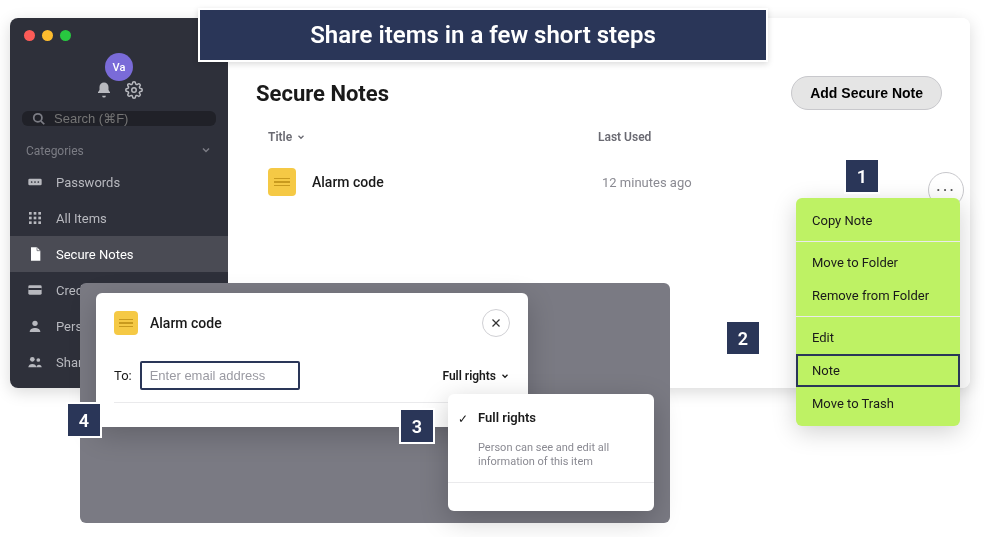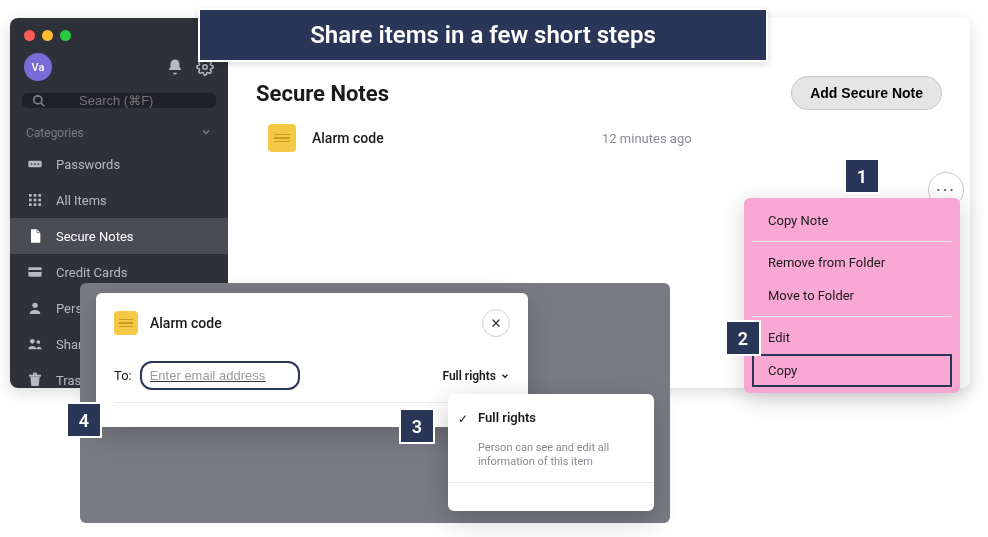--- a/index.html
+++ b/index.html
@@ -9,61 +9,61 @@
   .banner { position: absolute; top: 8px; left: 198px; width: 570px; height: 54px; background: #2a3658; color: #fff; display: flex; align-items: center; justify-content: center; font-size: 24px; font-weight: 600; z-index: 50; border: 2px solid #fff; box-shadow: 0 2px 6px rgba(0,0,0,.15);}
   
   
   .window { position: absolute; top: 18px; left: 10px; width: 960px; height: 370px; background: #fff; border-radius: 8px; box-shadow: 0 4px 16px rgba(0,0,0,.15); overflow: hidden; display: flex; z-index: 10;}
   
   
   .sidebar { width: 218px; background: #2e303a; color: #b8b9bf; display: flex; flex-direction: column; font-size: 13px; }
   .traffic { display: flex; gap: 7px; padding: 12px 14px 8px; }
   .dot { width: 11px; height: 11px; border-radius: 50%; }
   .dot.r{background:#fc5b57;} .dot.y{background:#fdbc2e;} .dot.g{background:#28c840;}
-  .top-row { display: flex; align-items: center; padding: 4px 14px 10px; justify-content: space-between;}
+  .top-row { display: flex; align-items: center; padding: 4px 14px 10px; justify-content: space-between; flex-direction: column;}
   .avatar { width: 28px; height: 28px; border-radius: 50%; background: #7a6bd8; color:#fff; font-size:11px; display:flex; align-items:center; justify-content:center; font-weight:500;}
   .top-icons { display:flex; gap:12px; align-items:center; color:#b8b9bf;}
   .search-box { margin: 2px 12px 12px; background:#202128; border-radius: 6px; height: 32px; display:flex; align-items:center; padding: 0 10px; gap:8px; color:#7b7c84;}
-  .search-box input { background:transparent; border:none; outline:none; color:#b8b9bf; font-size:13px; flex:1;margin-left:25px;}
+  .search-box input { background:transparent; border:none; outline:none; color:#b8b9bf; font-size:13px; flex:1;}
   .cat-head { display:flex; justify-content:space-between; align-items:flex-start; padding: 6px 16px; font-size:12px; color:#7b7c84;}
   .nav-item { display:flex; align-items:center; gap:12px; padding: 9px 16px; color:#b8b9bf; cursor:pointer; }
   .nav-item.active { background:#4a4b54; color:#fff; }
   .nav-icon { width:18px; height:18px; display:flex; align-items:center; justify-content:center; flex-shrink:0;}
   
   
   .main { flex:1; background:#fff; padding: 30px 28px 0 28px; position:relative;}
   .main-head { display:flex; justify-content:space-between; align-items:center; margin-top:28px;}
   .page-title { font-size:22px; font-weight:700; color:#1a1a1a;}
   .add-btn { border:1px solid #c8c8cc; border-radius:20px; padding: 8px 18px; font-size:14px; font-weight:600; background:#e5e5e5; cursor:pointer;}
   .col-head { display:flex; padding: 20px 12px 10px; font-size:12px; color:#6a6a72; font-weight:600;}
   .col-head .t { width:330px; display:flex; align-items:center; gap:4px;}
   .row { display:flex; align-items:center; padding: 14px 12px; border-radius:6px; background:#fff;}
   .note-icon { width:28px; height:28px; background:#f5c945; border-radius:4px; display:flex; flex-direction:column; justify-content:center; gap:2px; padding:6px; margin-right:16px; flex-shrink:0;}
   .note-icon span{height:1.5px; background:#c89a1e;}
   .row .title { width:290px; font-size:14px; color:#1a1a1a; font-weight:500;}
   .row .last { font-size:13px; color:#8a8a92;}
   .more-btn { position:absolute; width:36px; height:36px; border:1px solid #c8c8cc; border-radius:50%; display:flex; align-items:center; justify-content:center; cursor:pointer; background:#fff; font-size:18px; color:#555; letter-spacing:2px; right:6px; top:154px;}
   
   
-  .context { position:absolute; right:28px; top:198px; width:216px; background:#f9a8d4; border-radius:6px; box-shadow:0 6px 24px rgba(0,0,0,.18); padding: 6px 8px; z-index:40;}
+  .context { position:absolute; right:28px; top:198px; width:164px; background:#bef264; border-radius:6px; box-shadow:0 6px 24px rgba(0,0,0,.18); padding: 6px 0; z-index:40;}
   .ctx-item { padding: 9px 16px; font-size:13px; color:#1a1a1a; cursor:pointer;}
   .ctx-div { height:1px; background:#eaeaec; margin:4px 0;}
   .ctx-hi { outline:2px solid #2a3658; outline-offset:-2px;}
   
   
   .gray-area { position:absolute; left:80px; top:283px; width:590px; height:240px; background:#7a7a83; border-radius:6px; z-index:20;}
   .dialog { position:absolute; left:96px; top:293px; width:432px; background:#fff; border-radius:6px; box-shadow:0 8px 28px rgba(0,0,0,.2); padding: 16px 18px 24px; z-index:30;}
   .dlg-head { display:flex; align-items:center; justify-content:space-between;}
   .dlg-head-left { display:flex; align-items:center; gap:12px;}
   .dlg-title { font-size:14px; color:#1a1a1a; font-weight:500;}
   .close-btn { width:28px; height:28px; border-radius:50%; border:1px solid #d0d0d4; display:flex; align-items:center; justify-content:center; cursor:pointer; color:#333; background:#fff;}
   .to-row { display:flex; align-items:center; gap:10px; margin-top:24px; justify-content:space-between;}
   .to-left { display:flex; align-items:center; gap:8px;}
   .to-label { font-size:13px; color:#1a1a1a;}
-  .to-input { width:160px; border:2px solid #2a3658; border-radius:12px; padding:5px 8px; font-size:13px; color:#333; outline:none;text-decoration:underline;}
+  .to-input { width:160px; border:2px solid #2a3658; border-radius:2px; padding:5px 8px; font-size:13px; color:#333; outline:none;}
   .to-input::placeholder { color:#9a9aa2;}
   .rights-sel { font-size:12px; color:#1a1a1a; font-weight:600; display:flex; align-items:center; gap:4px; cursor:pointer;}
   .hr { height:1px; background:#eaeaec; margin-top:12px;}
   
   
   .rights-dd { position:absolute; left:448px; top:394px; width:206px; background:#fff; border-radius:6px; box-shadow:0 8px 28px rgba(0,0,0,.22); padding:6px 0; z-index:45;}
   .dd-item { padding:10px 14px 10px 30px; position:relative; cursor:pointer;}
   .dd-check { position:absolute; left:10px; top:12px; font-size:12px; color:#1a1a1a;}
   .dd-title { font-size:13px; font-weight:600; color:#1a1a1a;}
   .dd-desc { font-size:11px; color:#8a8a92; margin-top:16px; line-height:1.3;}
@@ -196,42 +196,54 @@
       </span>
       <span>Trash</span>
     </div>
   </div>
 
   <div class="main">
     <div class="main-head">
       <div class="page-title">Secure Notes</div>
       <button class="add-btn">Add Secure Note</button>
     </div>
+    <div class="col-head">
+      <div class="t">
+        <span>Title</span>
+        <span>
+            <svg width="10" height="10" viewBox="0 0 24 24" fill="none" stroke="#6a6a72" stroke-width="3">
+              <polyline points="6 9 12 15 18 9"></polyline>
+            </svg>
+          </span>
+      </div>
+      <div>Last Used</div>
+    </div>
     <div class="row">
       <div class="note-icon">
           <span></span>
           <span></span>
           <span></span>
         </div>
       <div class="title">Alarm code</div>
       <div class="last">12 minutes ago</div>
     </div>
 
     <div class="more-btn">···</div>
   </div>
 </div>
 
 <div class="context">
   <div class="ctx-item">Copy Note</div>
   <div class="ctx-div"></div>
+  <div class="ctx-item">Move to Folder</div>
   <div class="ctx-item">Remove from Folder</div>
-  <div class="ctx-item">Move to Folder</div>
   <div class="ctx-div"></div>
   <div class="ctx-item">Edit</div>
-  <div class="ctx-item ctx-hi">Copy</div>
+  <div class="ctx-item ctx-hi">Note</div>
+  <div class="ctx-item">Move to Trash</div>
 </div>
 
 <div class="gray-area"></div>
 
 <div class="dialog">
   <div class="dlg-head">
     <div class="dlg-head-left">
       <div class="note-icon" style="width:24px;height:24px;padding:5px;margin:0;">
           <span></span>
           <span></span>

